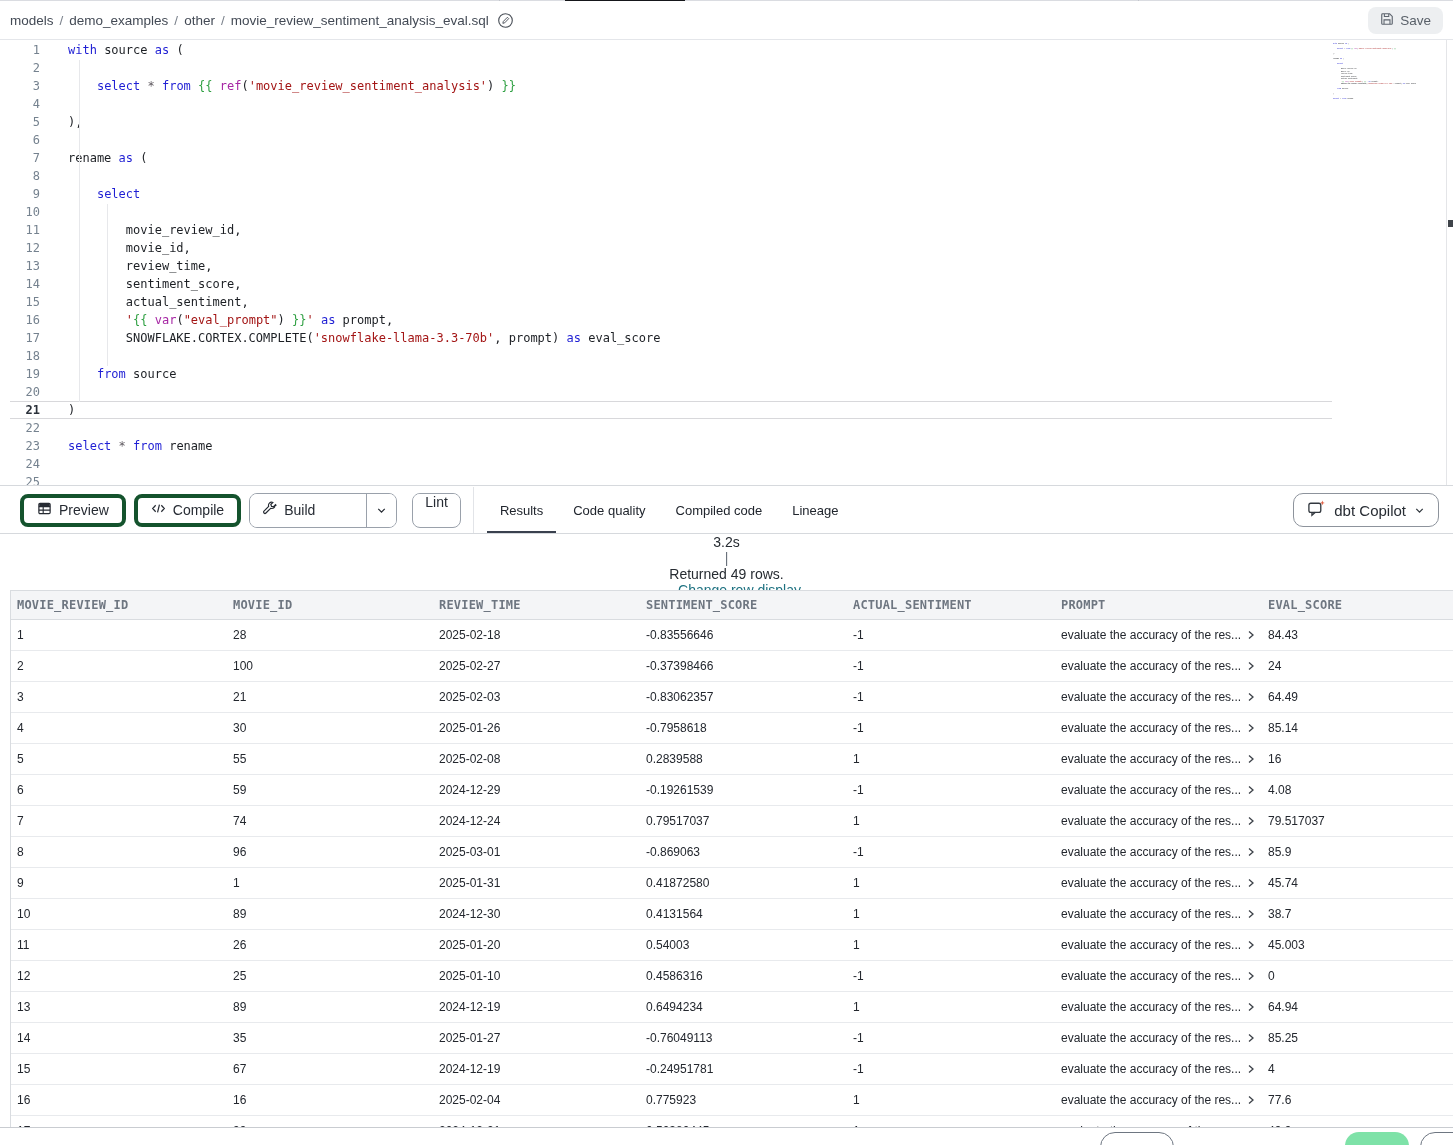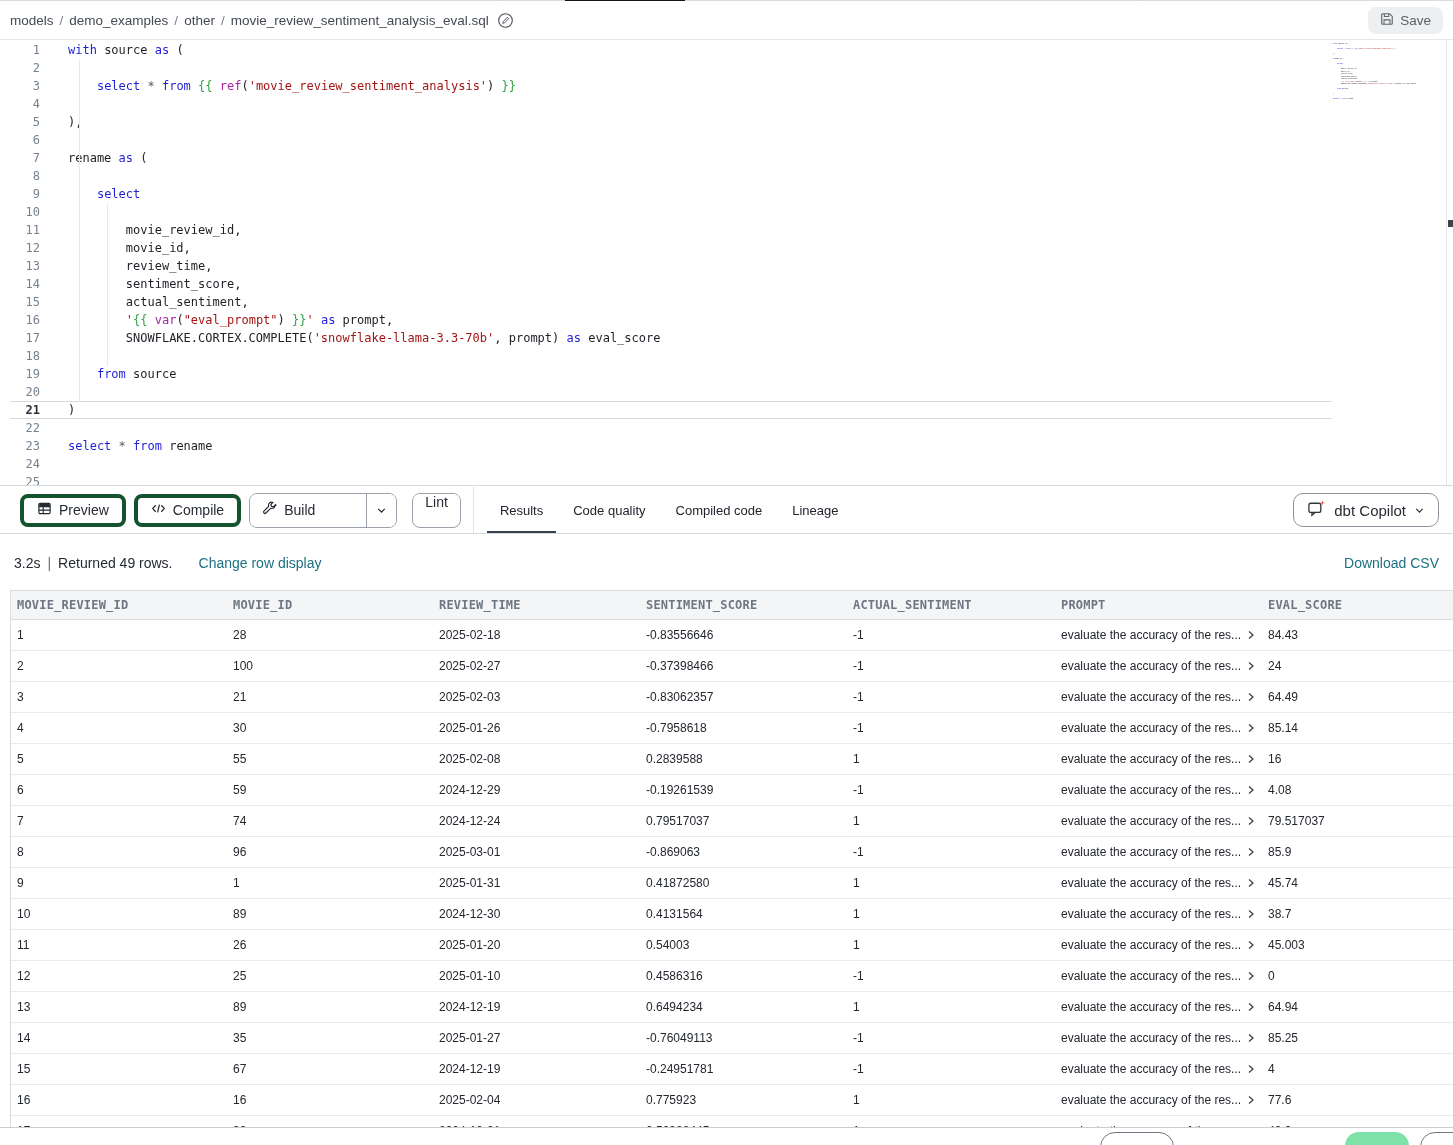--- a/index.html
+++ b/index.html
@@ -61,21 +61,21 @@
   .tabs{display:flex;gap:30px;margin-left:14px;height:47px;align-items:center;}
   .tab{position:relative;height:47px;display:flex;align-items:center;font-size:13px;color:#20252d;cursor:pointer;}
   .tab.active::after{content:"";position:absolute;left:-13px;right:-13px;bottom:0;height:3px;
        background:var(--active-tab-underline,#3a414e);}
   .copilot{margin-left:auto;margin-right:14px;display:flex;align-items:center;gap:8px;height:34px;
        padding:0 13px;background:#fff;border:1px solid #8d939c;border-radius:10px;font-size:15px;
        color:#272c33;font-family:inherit;cursor:pointer;}
 
   
   .statusbar{position:absolute;top:533px;left:0;right:0;height:57px;border-top:1px solid #d6d9dd;
-       display:flex;align-items:center;padding:0 14px;font-size:14px;color:#262b31;background:#fff;}
+       display:flex;align-items:center;padding:0 14px;font-size:14px;color:#262b31;background:#fff;flex-direction:column;}
   .pipe{color:#6a727c;margin:0 7px;}
   .link{color:var(--accent-teal,#1d7180);cursor:pointer;}
   .change-link{margin-left:26px;}
   .dl-link{margin-left:auto;}
 
   
   .grid{position:absolute;top:590px;left:10px;right:0;bottom:17px;border-top:1px solid #d9dce0;
         border-left:1px solid #d9dce0;overflow:hidden;background:#fff;}
   .ghead,.trow{display:grid;grid-template-columns:216px 206px 207px 207px 208px 207px minmax(0,1fr);align-items:center;}
   .ghead{height:28px;background:#f4f5f7;border-bottom:1px solid #d9dce0;}

